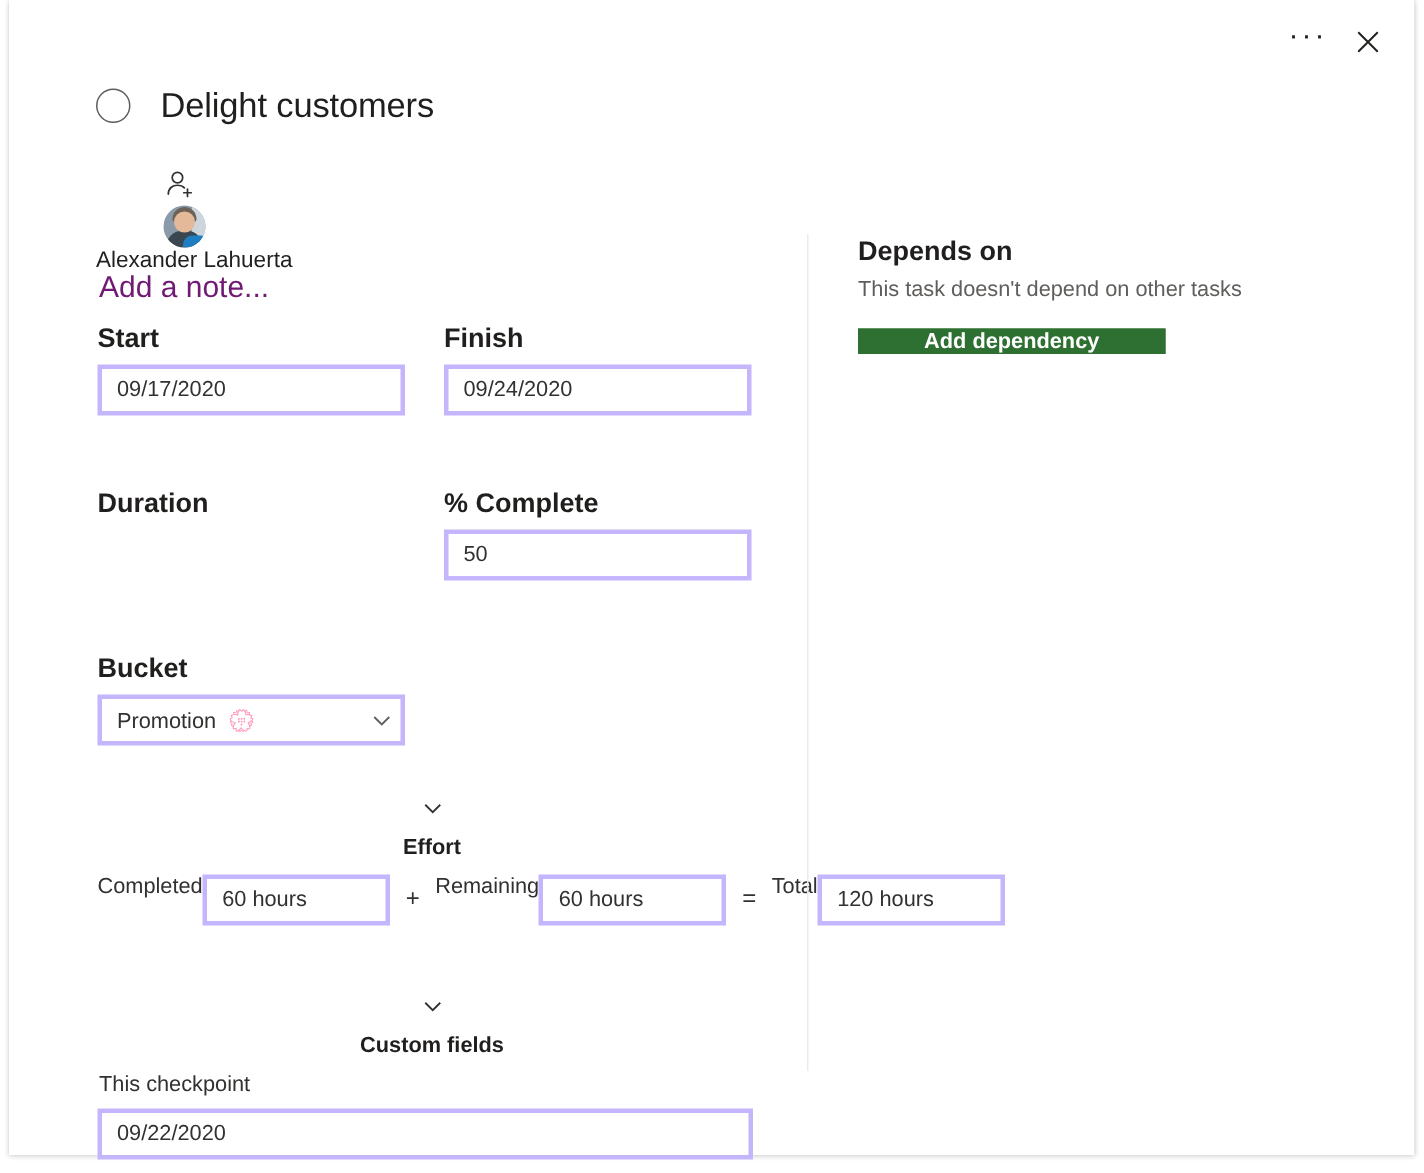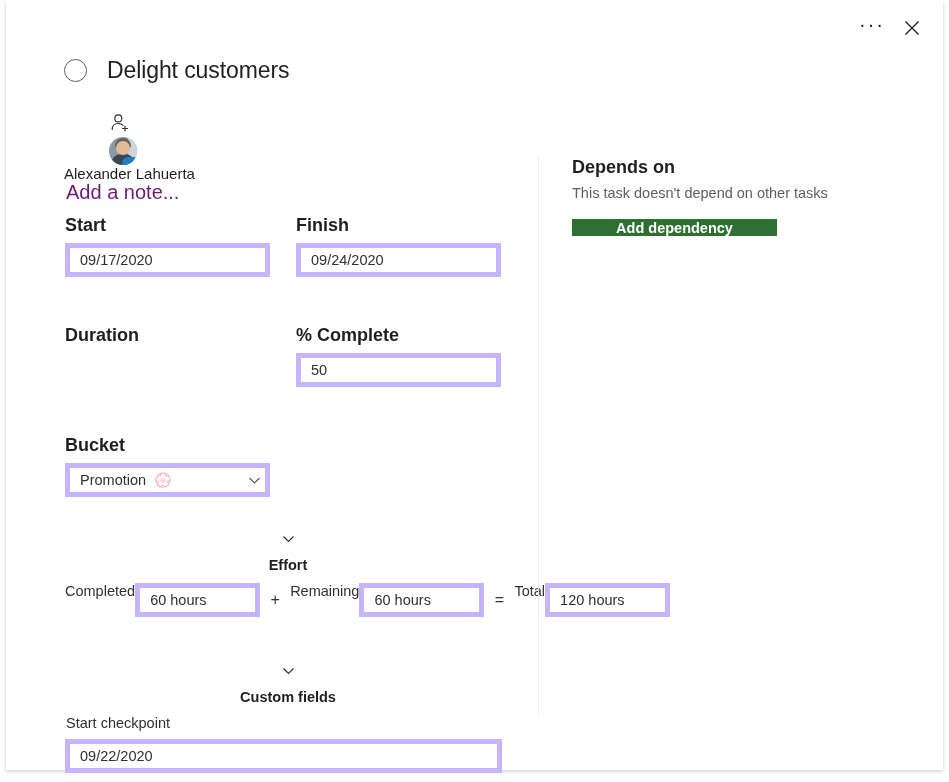--- a/index.html
+++ b/index.html
@@ -177,21 +177,21 @@
     font-size: 18px;
     font-weight: bold;
     color: #201f1e;
     margin-bottom: 7px;
     display: block;
   }
   .txtbox {
     width: 100%;
     height: 34px;
     box-sizing: border-box;
-    border: 5px solid #c4b5fd;
+    border: 3px solid #c4b5fd;
     background: #ffffff;
     font-family: "Liberation Sans", "DejaVu Sans", sans-serif;
     font-size: 14.5px;
     color: #323130;
     padding: 0 10px;
     outline: none;
     border-radius: 0;
   }
   .row-gap { height: 48px; }
 
@@ -425,21 +425,21 @@
       <div class="section-head">
         <span class="section-chevron">
           <svg width="13" height="13" viewBox="0 0 13 13" aria-hidden="true">
             <path d="M1.5 4.5 L6.5 9.5 L11.5 4.5" fill="none" stroke="#323130" stroke-width="1.2"></path>
           </svg>
         </span>
         <span class="section-title">Custom fields</span>
       </div>
 
       <div>
-        <label class="custom-field-label">Start checkpoint</label>
+        <label class="custom-field-label">This checkpoint</label>
         <input class="txtbox wide-txtbox" type="text" value="09/22/2020" style="">
       </div>
     </div>
   </div>
 
   <div class="v-divider"></div>
 
   <div class="right-col">
     <div class="depends-title">Depends on</div>
     <div class="depends-empty">This task doesn't depend on other tasks</div>

